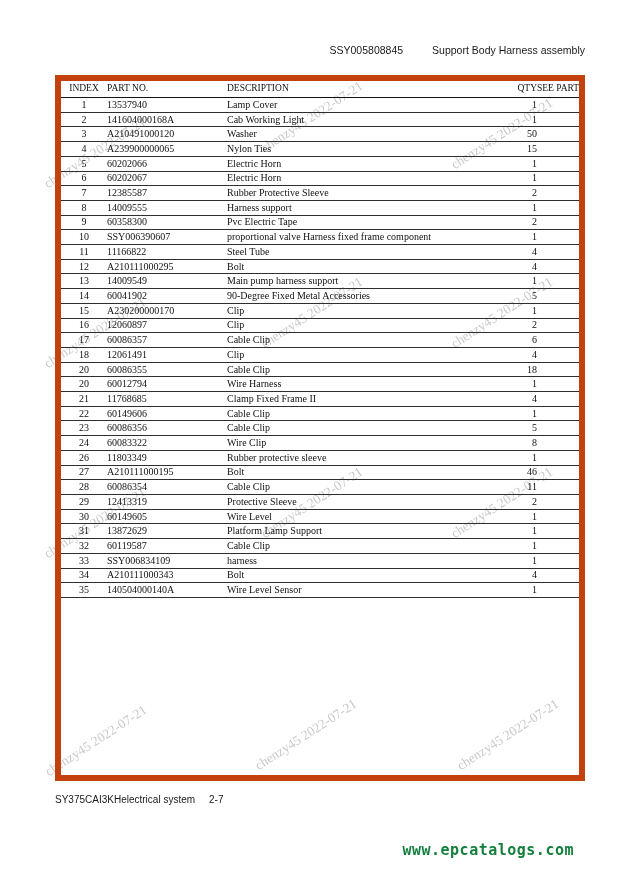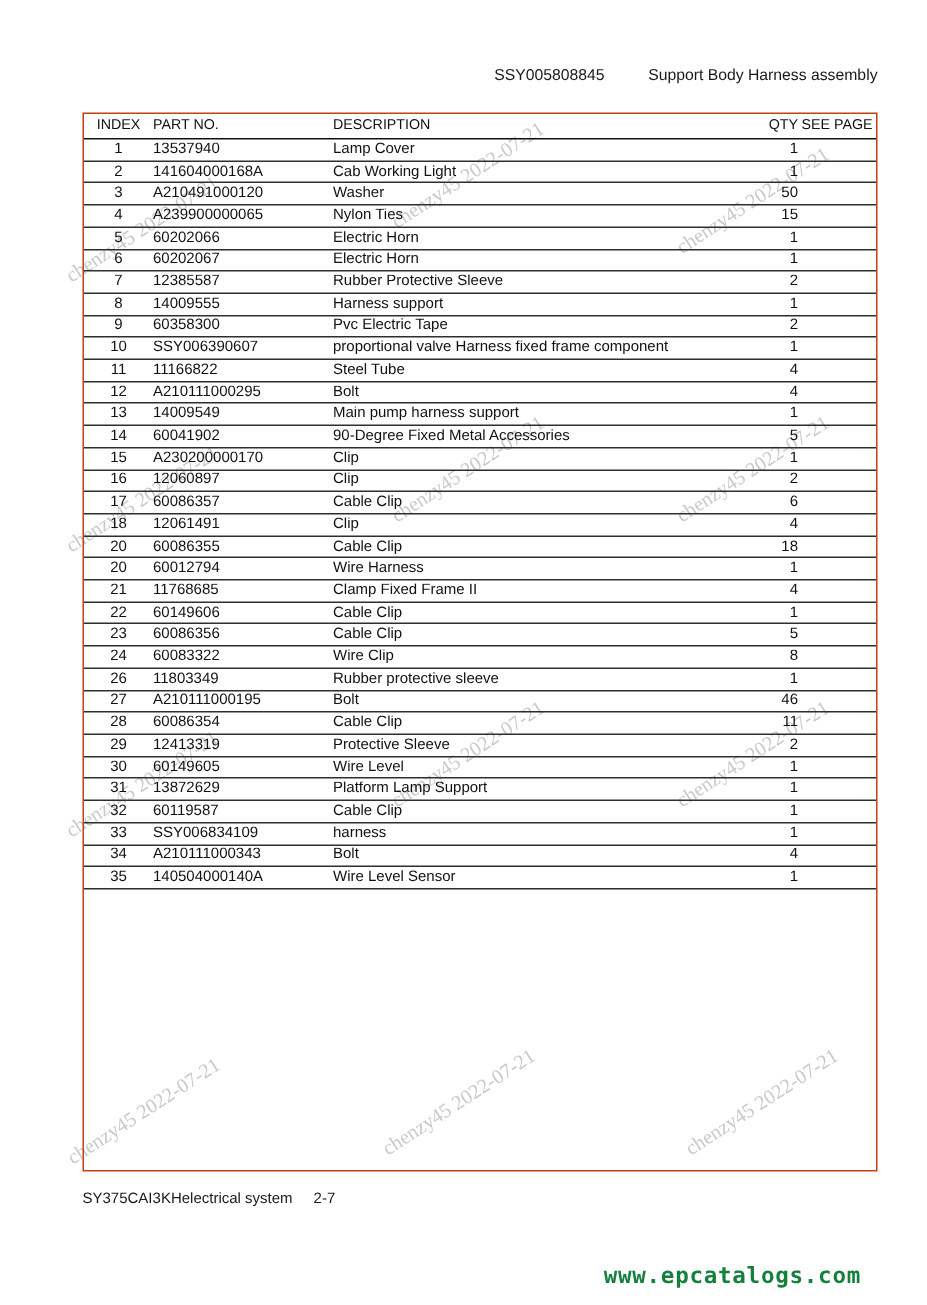--- a/index.html
+++ b/index.html
@@ -21,21 +21,21 @@
   .wm:nth-child(10){left:96px; top:741px;} .wm:nth-child(11){left:306px; top:735px;} .wm:nth-child(12){left:508px; top:735px;}
   
   .doc-header {
     position:absolute; top:44px; right:33px; z-index:2;
     font-size:10.5px; color:#1a1a1a; white-space:nowrap;
   }
   .doc-header .doc-number { margin-right:29px; }
   
   .parts-table {
     position:absolute; left:55px; top:75px; width:530px; height:706px; z-index:2;
-    border:1px solid #c2410c; box-sizing:border-box; background:transparent;
+    border:6px solid #c2410c; box-sizing:border-box; background:transparent;font-family:Liberation Serif, serif;
   }
   .thead, .trow {
     display:grid;
     grid-template-columns:46px 120px 264px 46px 1fr;
     align-items:center;
     box-sizing:border-box;
   }
   .thead {
     height:17px; border-bottom:1px solid #111;
     font-size:9.5px; color:#111;
@@ -88,21 +88,21 @@
   <div class="doc-header">
     <span class="doc-number">SSY005808845</span><span>Support Body Harness assembly</span>
   </div>
 
   <div class="parts-table">
     <div class="thead">
       <div class="cell c0">INDEX</div>
       <div class="cell c1">PART NO.</div>
       <div class="cell c2">DESCRIPTION</div>
       <div class="cell c3">QTY</div>
-      <div class="cell c4">SEE PAGE</div>
+      <div class="cell c4">SEE PART</div>
     </div>
     <div id="table-body">
         <div class="trow">
           <div class="cell c0">1</div>
           <div class="cell c1">13537940</div>
           <div class="cell c2">Lamp Cover</div>
           <div class="cell c3">1</div>
           <div class="cell c4"></div>
         </div>
         <div class="trow">

